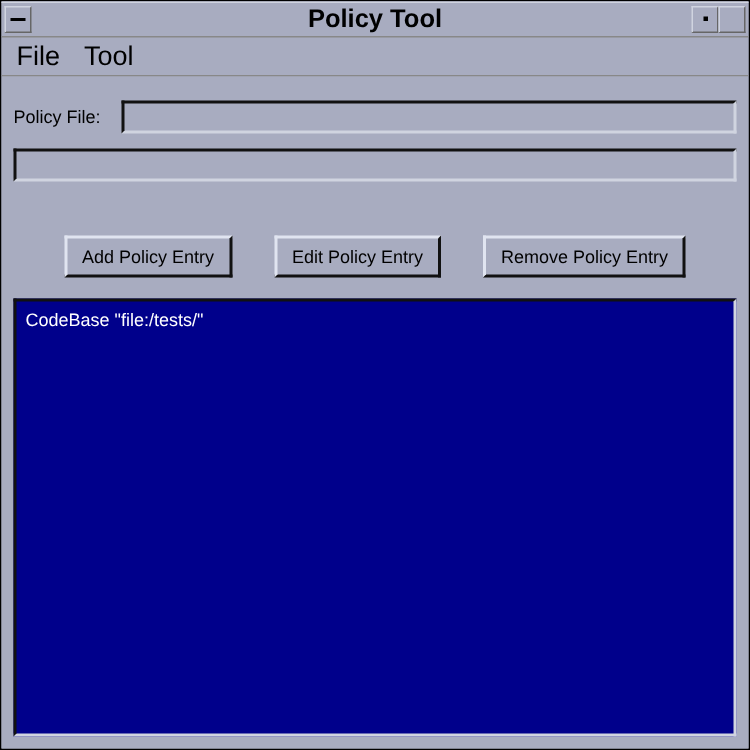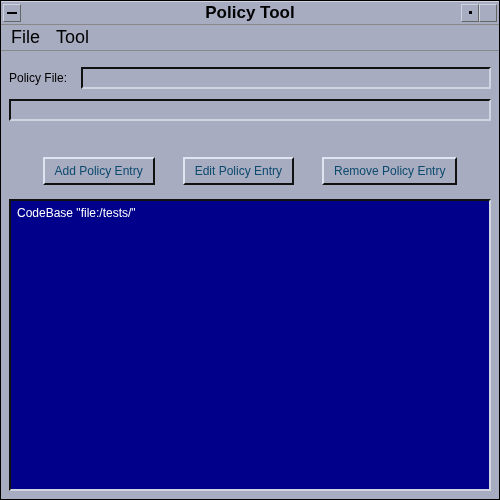--- a/index.html
+++ b/index.html
@@ -134,21 +134,21 @@
       background: #a8acc0;
       border: 2px outset #d0d4e0;
       border-top-color: #e0e4f0;
       border-left-color: #e0e4f0;
       border-bottom-color: #666;
       border-right-color: #666;
       font-size: 12px;
       padding: 5px 10px;
       cursor: pointer;
       font-family: Arial, sans-serif;
-      color: #0c4a6e;
+      color: #000000;
     }
     .list-area {
       flex: 1;
       background: #00008b;
       border: 2px inset #888;
       border-top-color: #666;
       border-left-color: #666;
       border-bottom-color: #d0d4e0;
       border-right-color: #d0d4e0;
       padding: 4px;

